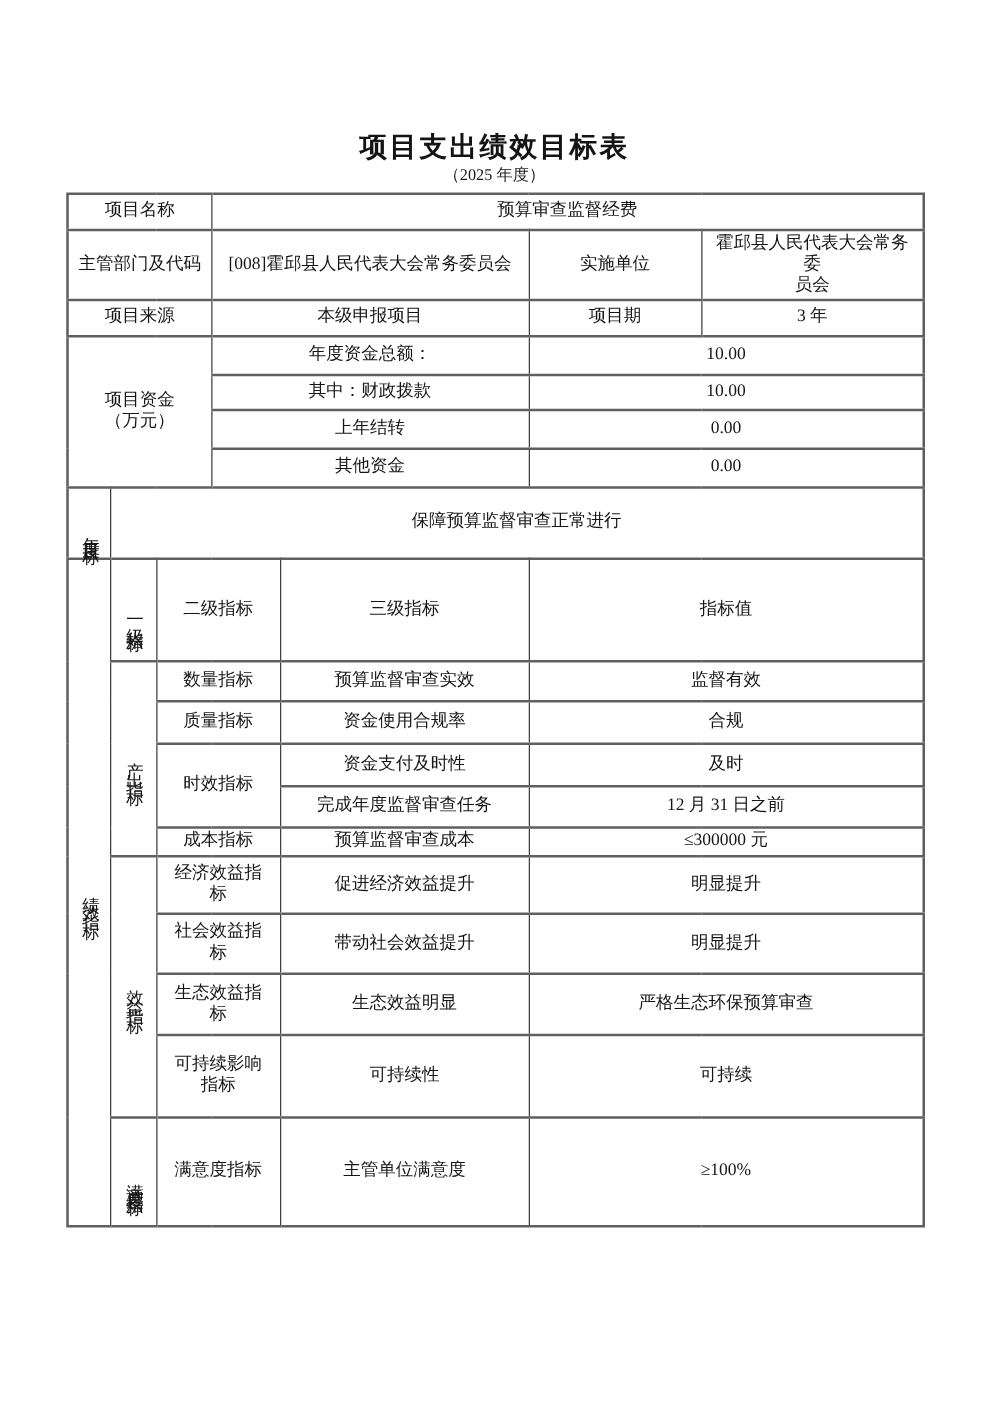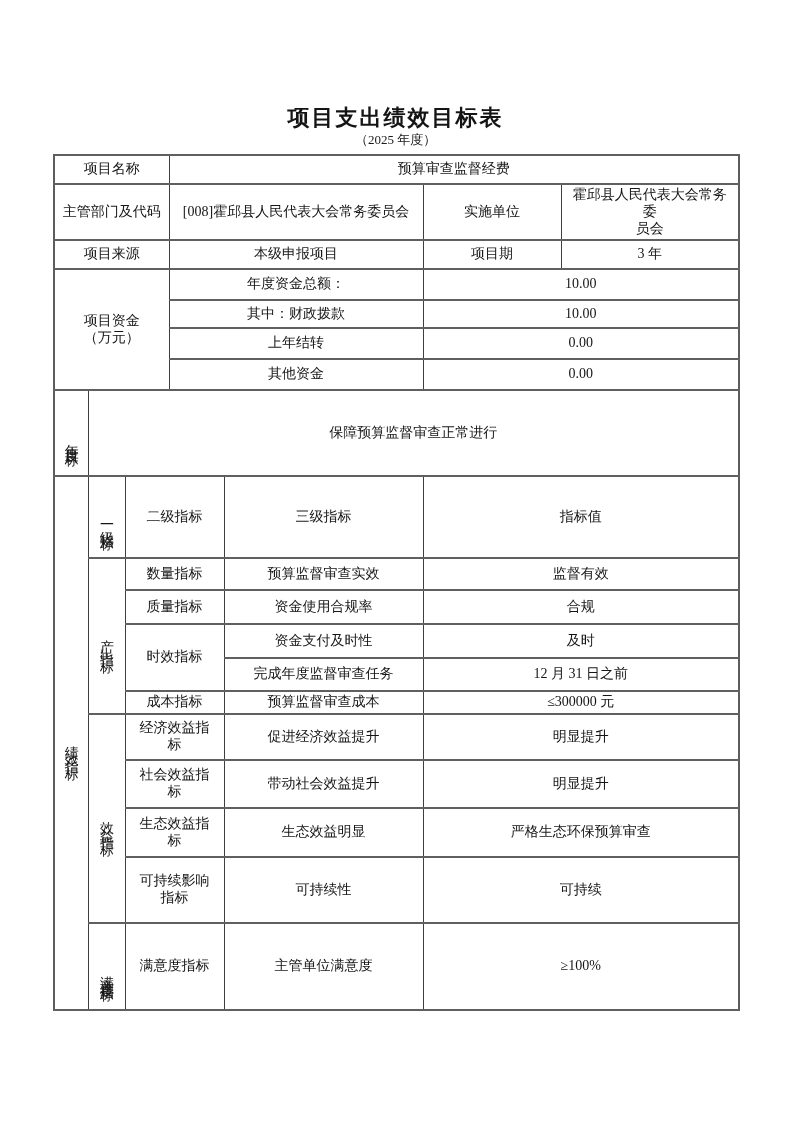--- a/index.html
+++ b/index.html
@@ -106,21 +106,21 @@
     </tr>
     <tr style="height:31px">
       <td colspan="2">上年结转</td>
       <td colspan="2">0.00</td>
     </tr>
     <tr style="height:31px">
       <td colspan="2">其他资金</td>
       <td colspan="2">0.00</td>
     </tr>
 
-    <tr style="height:86px">
+    <tr style="height:57px">
       <td class="vcell">
         <span class="vtext">年度目标</span>
       </td>
       <td colspan="6">保障预算监督审查正常进行</td>
     </tr>
 
     <tr style="height:82px">
       <td class="vcell" rowspan="11">
         <span class="vtext wide">绩效指标</span>
       </td>

